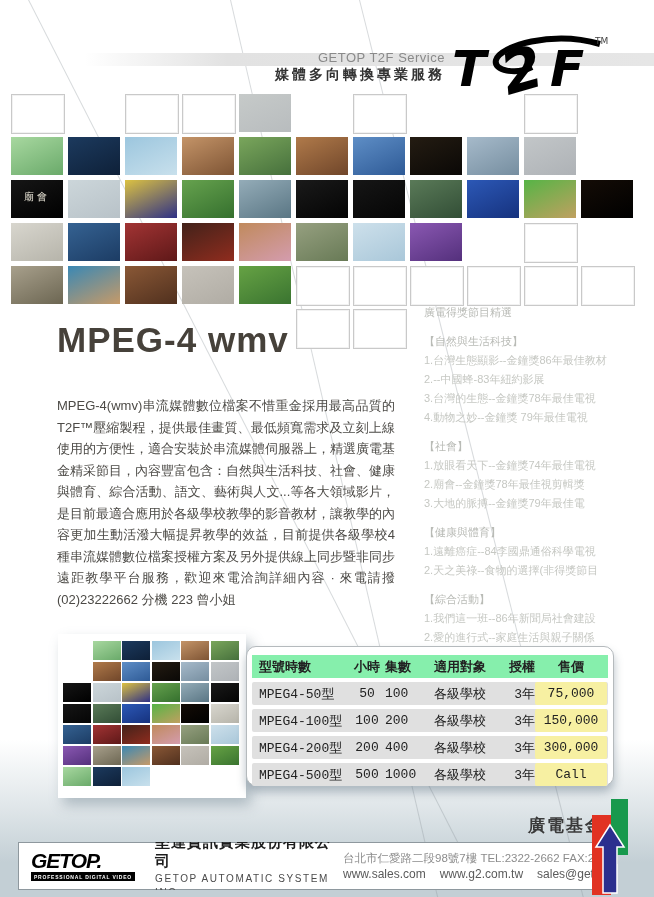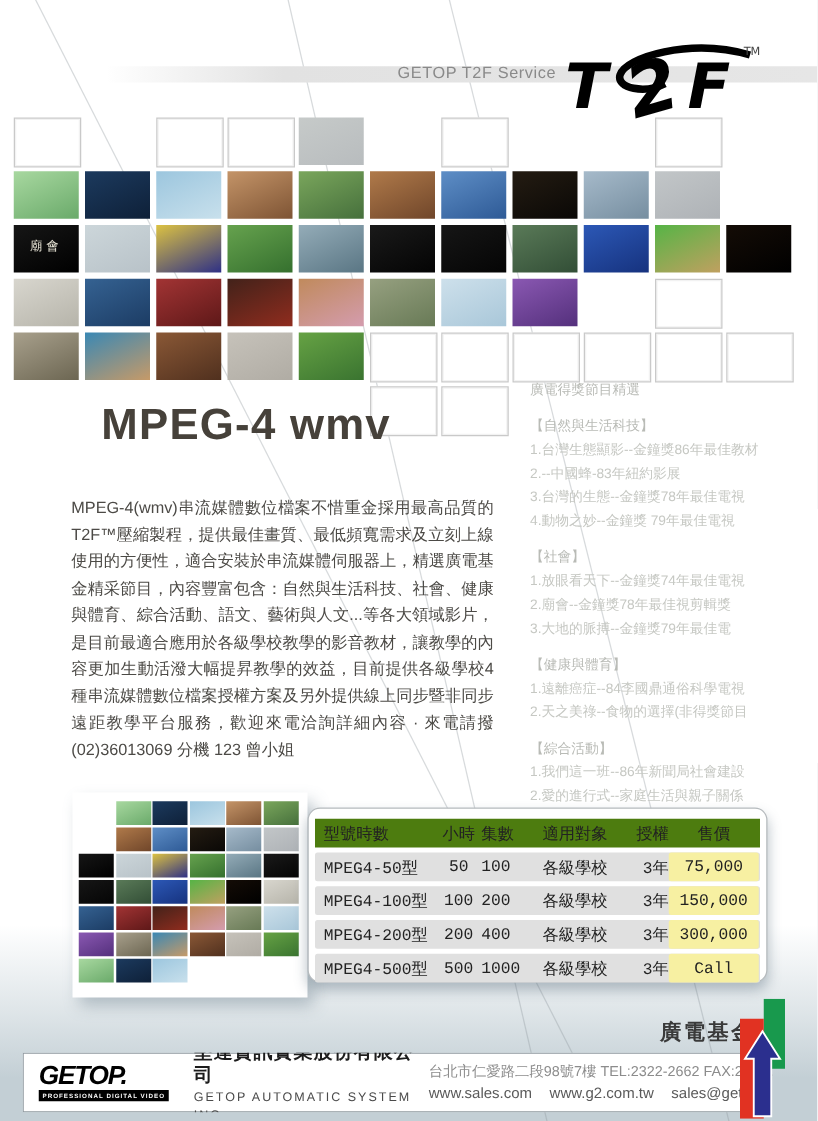--- a/index.html
+++ b/index.html
@@ -22,38 +22,38 @@
 
   
   .cell{position:absolute;width:52px;height:38px;z-index:2;}
   .cell.box{background:#fff;border:1px solid #c9c9c9;box-shadow:inset 0 0 0 1px #f2f2f2;}
   .cell.photo{border:0;}
   .cell-label{position:absolute;left:0;right:0;top:10px;text-align:center;color:#ece8da;
     font-family:"Liberation Serif","DejaVu Serif",serif;font-size:10px;letter-spacing:3px;}
 
   
   .title-block{position:absolute;left:57px;top:322px;z-index:6;color:#46413a;}
-  .title-en{font-size:35px;font-weight:bold;letter-spacing:1px;line-height:36px;margin-left:24px;}
+  .title-en{font-size:35px;font-weight:bold;letter-spacing:1px;line-height:36px;}
   .title-zh{font-size:23px;font-weight:bold;letter-spacing:0.5px;line-height:30px;margin-top:2px;}
   .body-text{position:absolute;left:57px;top:395px;width:338px;z-index:5;
     font-size:13px;line-height:21.5px;color:#4c4a46;text-align:justify;}
 
   
   .awards{position:absolute;left:424px;top:303px;width:240px;z-index:2;
     font-size:11px;line-height:19px;color:#c3c5c0;white-space:nowrap;}
   .awards .aw-title{color:#b9bbb6;}
   .awards .aw-head{color:#b9bbb6;margin-top:10px;}
   .awards .aw-item{color:#c6c8c3;}
 
   
   .table-panel{position:absolute;left:246px;top:646px;width:368px;height:140px;z-index:6;
     background:#fff;border:1px solid #b5babd;border-radius:10px;
     box-shadow:0 6px 10px rgba(95,115,130,0.45);padding:8px 0 0 0;box-sizing:border-box;}
   .t-row{display:flex;align-items:center;height:23px;margin:0 5px 4px 5px;font-size:13px;color:#222;}
-  .t-head{font-weight:normal;background:#4d7c0f;}
+  .t-head{font-weight:bold;background:#86efac;}
   .t-data{background:#e0e0e0;border-radius:2px;font-family:"Liberation Mono","DejaVu Sans Mono",monospace;}
   .tc{display:block;box-sizing:border-box;padding-left:7px;}
   .c0{width:97px;}
   .c1{width:36px;text-align:center;padding-left:0;}
   .c2{width:42px;text-align:left;padding-left:0;}
   .c3{width:72px;}
   .c4{width:36px;text-align:right;padding-left:0;}
   .c5{width:72px;text-align:center;padding-left:0;}
   .t-data .c5.price{background:#f7f0a2;height:23px;line-height:23px;border-radius:2px;}
 
@@ -95,20 +95,21 @@
 
   <div class="diag d1"></div>
   <div class="diag d2"></div>
   <div class="diag d3"></div>
 
   <div class="bottom-grad"></div>
 
   <div class="header-band"></div>
   <div class="header-text">
     <div class="header-en">GETOP T2F Service</div>
+    <div class="header-zh">媒體多向轉換專業服務</div>
   </div>
 
   <div class="t2f-logo">
     <svg width="160" height="62" viewBox="0 0 160 62">
       <text x="0" y="52" font-family="DejaVu Sans" font-size="50" font-weight="bold" font-style="italic" fill="#000">T</text>
       <text x="98" y="52" font-family="DejaVu Sans" font-size="50" font-weight="bold" font-style="italic" fill="#000">F</text>
       <text x="48" y="56" font-family="DejaVu Sans" font-size="58" font-weight="bold" font-style="italic" fill="#000" transform="rotate(-16 70 30)">2</text>
       <path d="M148,10 C100,-4 48,12 44,26 C41,37 64,41 80,33" fill="none" stroke="#000" stroke-width="6"></path>
       <text x="143" y="10" font-family="DejaVu Sans" font-size="9" fill="#444">TM</text>
     </svg>
@@ -165,21 +166,21 @@
       <div class="cell box" style="left: 524px; top: 266px;"></div>
       <div class="cell box" style="left: 581px; top: 266px;"></div>
       <div class="cell box" style="left: 296px; top: 309px;"></div>
       <div class="cell box" style="left: 353px; top: 309px;"></div>
     </div>
 
   <div class="title-block">
     <div class="title-en">MPEG-4 wmv</div>
   </div>
 
-  <div class="body-text">MPEG-4(wmv)串流媒體數位檔案不惜重金採用最高品質的T2F™壓縮製程，提供最佳畫質、最低頻寬需求及立刻上線使用的方便性，適合安裝於串流媒體伺服器上，精選廣電基金精采節目，內容豐富包含：自然與生活科技、社會、健康與體育、綜合活動、語文、藝術與人文...等各大領域影片，是目前最適合應用於各級學校教學的影音教材，讓教學的內容更加生動活潑大幅提昇教學的效益，目前提供各級學校4種串流媒體數位檔案授權方案及另外提供線上同步暨非同步遠距教學平台服務，歡迎來電洽詢詳細內容 · 來電請撥 (02)36013069 分機 123 曾小姐</div>
+  <div class="body-text">MPEG-4(wmv)串流媒體數位檔案不惜重金採用最高品質的T2F™壓縮製程，提供最佳畫質、最低頻寬需求及立刻上線使用的方便性，適合安裝於串流媒體伺服器上，精選廣電基金精采節目，內容豐富包含：自然與生活科技、社會、健康與體育、綜合活動、語文、藝術與人文...等各大領域影片，是目前最適合應用於各級學校教學的影音教材，讓教學的內容更加生動活潑大幅提昇教學的效益，目前提供各級學校4種串流媒體數位檔案授權方案及另外提供線上同步暨非同步遠距教學平台服務，歡迎來電洽詢詳細內容 · 來電請撥 (02)23222662 分機 223 曾小姐</div>
 
   <div id="awards" class="awards">
       <div class="aw-title">廣電得獎節目精選</div>
       <div class="aw-head">【自然與生活科技】</div>
       <div class="aw-item">1.台灣生態顯影--金鐘獎86年最佳教材</div>
       <div class="aw-item">2.--中國蜂-83年紐約影展</div>
       <div class="aw-item">3.台灣的生態--金鐘獎78年最佳電視</div>
       <div class="aw-item">4.動物之妙--金鐘獎 79年最佳電視</div>
       <div class="aw-head">【社會】</div>
       <div class="aw-item">1.放眼看天下--金鐘獎74年最佳電視</div>

